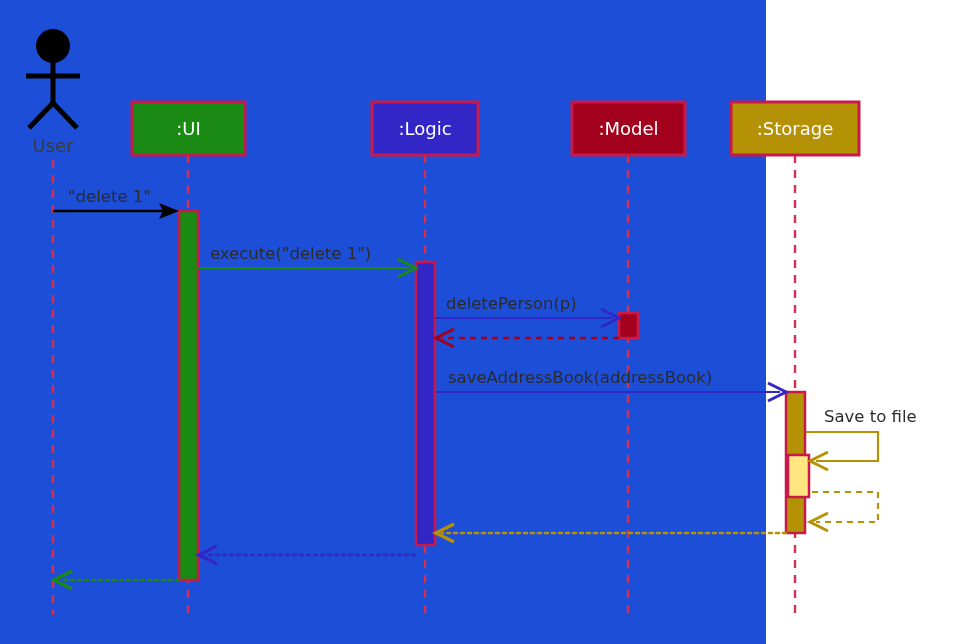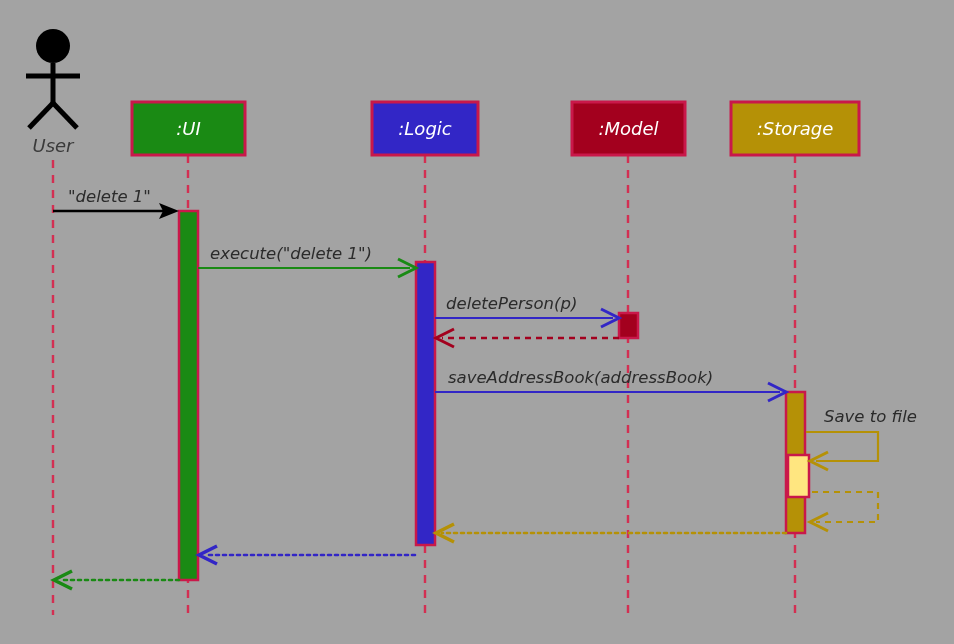--- a/index.html
+++ b/index.html
@@ -9,24 +9,23 @@
     background: #ffffff;
   }
   body {
     font-family: "DejaVu Sans", "Liberation Sans", sans-serif;
     width: 954px;
     height: 644px;
     overflow: hidden;
   }
   #diagram-root {
     position: relative;
-    width: 954px;
+    width: 766px;
     height: 644px;
-    background: #a3a3a3;
-    font-style: italic;
+    background: #1d4ed8;
   }
   svg#seq-svg {
     display: block;
     width: 954px;
     height: 644px;
   }
   .msg-label {
     font-family: "DejaVu Sans", "Liberation Sans", sans-serif;
     font-size: 16.5px;
     fill: #2b2b2b;

